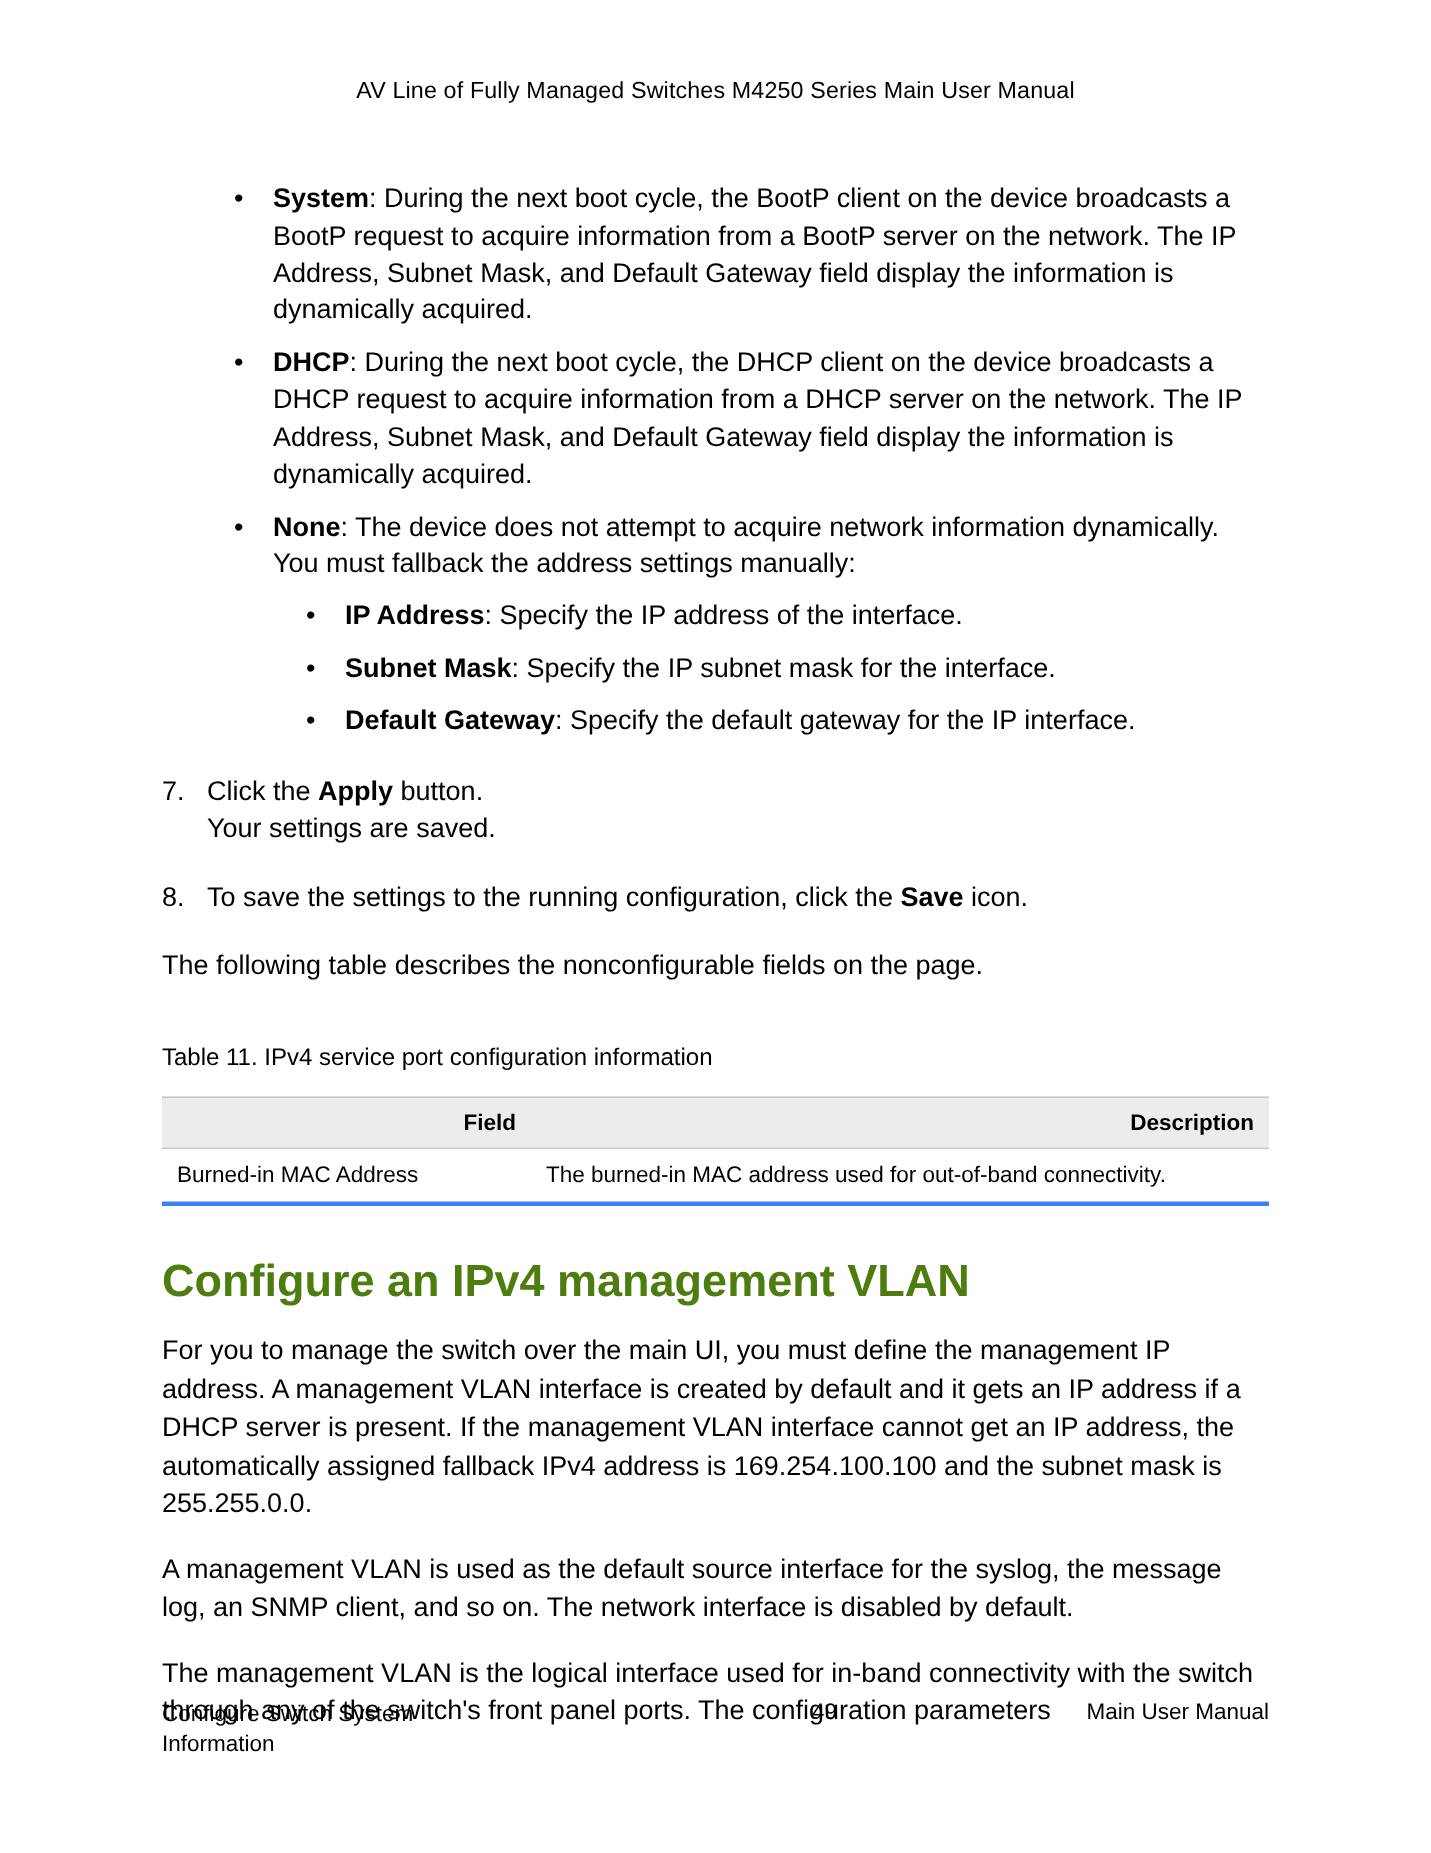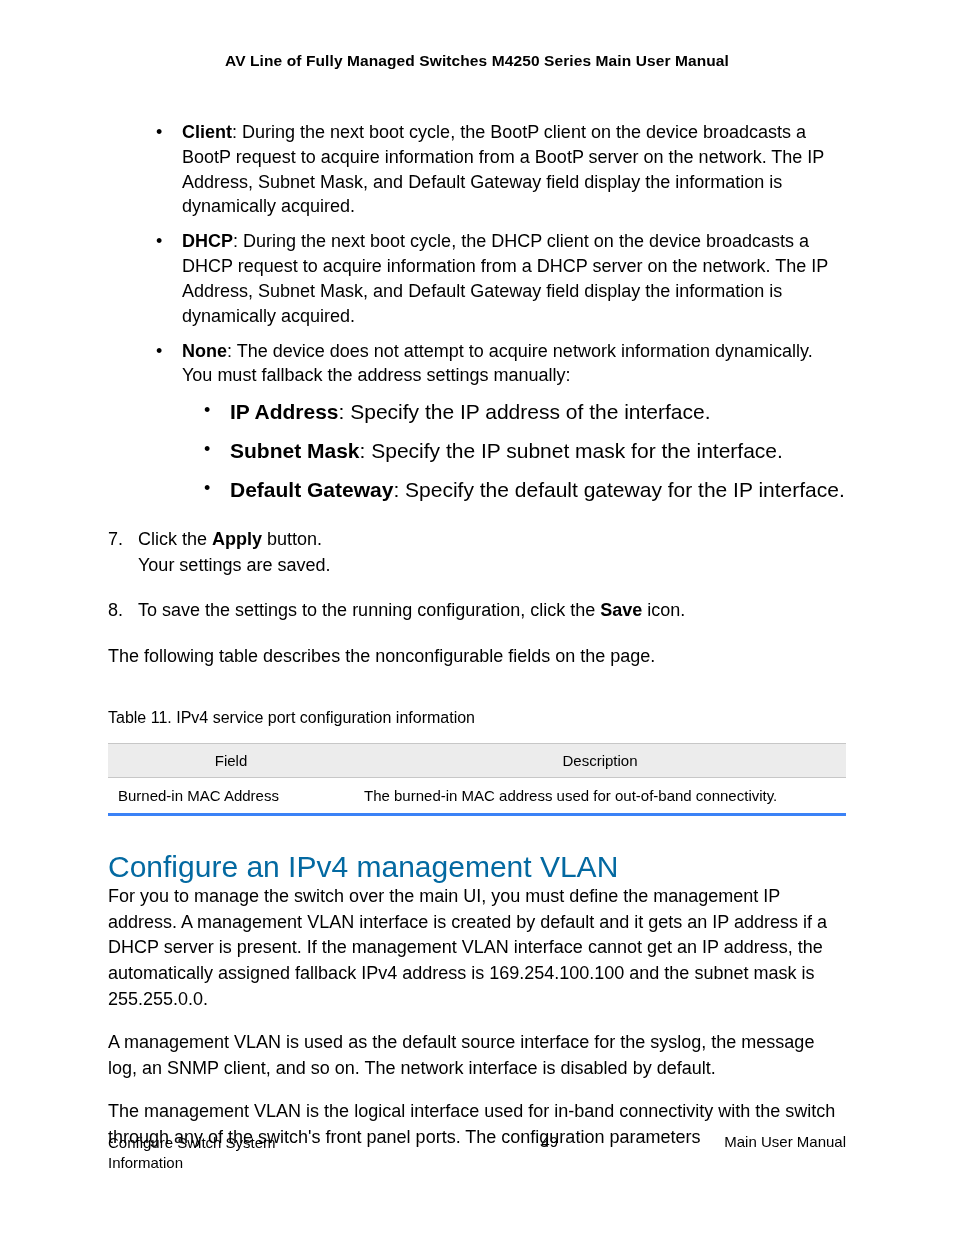--- a/index.html
+++ b/index.html
@@ -12,21 +12,21 @@
     color: #000;
     position: relative;
     box-sizing: border-box;
   }
   .page {
     padding: 52px 108px 0 108px;
     box-sizing: border-box;
   }
   .doc-header {
     text-align: center;
-    font-weight: 700;
+    font-weight: 400;
     font-size: 15.5px;
     margin-bottom: 50px;
     letter-spacing: 0.1px;
   }
   ul.outer {
     list-style: none;
     padding: 0;
     margin: 0 0 20px 46px;
   }
   ul.outer > li {
@@ -45,21 +45,21 @@
     line-height: 1.38;
   }
   ul.inner {
     list-style: none;
     padding: 0;
     margin: 10px 0 0 20px;
   }
   ul.inner > li {
     position: relative;
     padding-left: 28px;
-    font-size: 21px;
+    font-size: 18px;
     line-height: 1.38;
     margin-bottom: 10px;
   }
   ul.inner > li::before {
     content: "•";
     position: absolute;
     left: 2px;
     top: 0;
     font-size: 18px;
     line-height: 1.38;
@@ -90,38 +90,38 @@
   .table-caption {
     font-size: 16px;
     margin: 40px 0 16px 0;
   }
   table.info {
     width: 100%;
     border-collapse: collapse;
     font-size: 15px;
   }
   table.info th {
-    text-align: center;
-    font-weight: 400;
+    text-align: right;
+    font-weight: 700;
     background: #ececec;
     padding: 8px 10px;
     border-top: 1px solid #c7c7c7;
     border-bottom: 1px solid #c7c7c7;
   }
   table.info td {
     padding: 9px 10px;
     border-bottom: 3px solid #3b82f6;
     vertical-align: top;
   }
   table.info td.col-field { width: 226px; }
   h2.section {
-    font-weight: 400;
+    font-weight: 700;
     font-size: 30px;
-    margin: 34px 0 0 0;
-    color: #0369a1;
+    margin: 34px 0 16px 0;
+    color: #4d7c0f;
   }
   .footer {
     position: absolute;
     left: 108px;
     right: 108px;
     bottom: 62px;
     display: flex;
     justify-content: space-between;
     align-items: flex-start;
     font-size: 15px;
@@ -132,21 +132,21 @@
 </style>
 </head>
 <body>
 
 <div class="page">
 
   <div class="doc-header">AV Line of Fully Managed Switches M4250 Series Main User Manual</div>
 
   <ul class="outer">
     <li>
-      <span class="b">Client</span><span>: During the next boot cycle, the BootP client on the device broadcasts a BootP request to acquire information from a BootP server on the network. The IP Address, Subnet Mask, and Default Gateway field display the information is dynamically acquired.</span>
+      <span class="b">System</span><span>: During the next boot cycle, the BootP client on the device broadcasts a BootP request to acquire information from a BootP server on the network. The IP Address, Subnet Mask, and Default Gateway field display the information is dynamically acquired.</span>
     </li>
     <li>
       <span class="b">DHCP</span><span>: During the next boot cycle, the DHCP client on the device broadcasts a DHCP request to acquire information from a DHCP server on the network. The IP Address, Subnet Mask, and Default Gateway field display the information is dynamically acquired.</span>
     </li>
     <li>
       <span class="b">None</span><span>: The device does not attempt to acquire network information dynamically. You must fallback the address settings manually:</span>
       <ul class="inner">
         <li>
           <span class="b">IP Address</span><span>: Specify the IP address of the interface.</span>
         </li>

